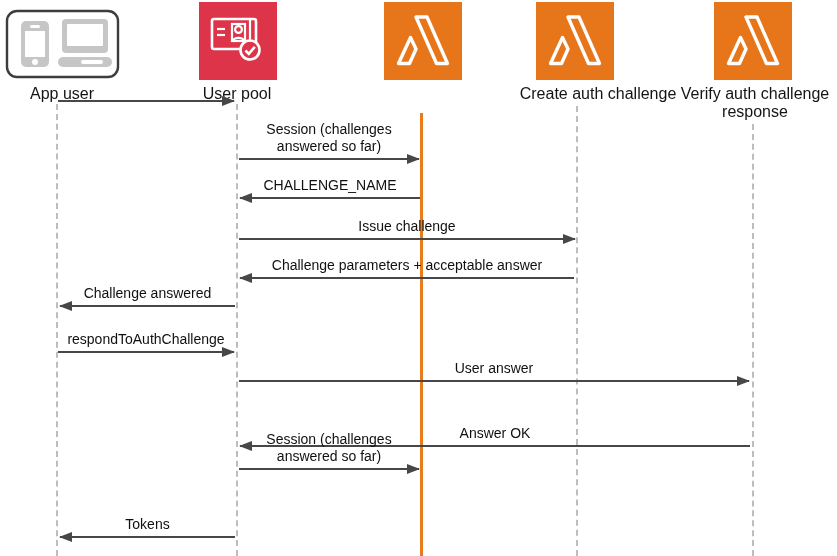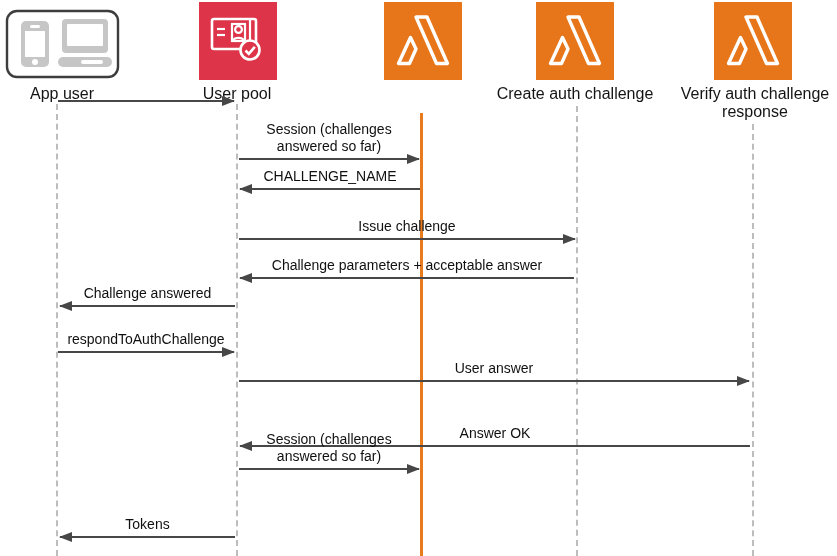--- a/index.html
+++ b/index.html
@@ -81,21 +81,21 @@
 
   <div class="actor-icon sq orange" style="left:714px;top:2px;">
     <svg width="78" height="78" viewBox="0 0 78 78">
       <path d="M32 15 h11 L63.5 61.5 h-11 Z" fill="none" stroke="#ffffff" stroke-width="3.4" stroke-linejoin="round"></path>
       <path d="M26.5 35.5 L32 47 L25.5 61.5 H14.5 Z" fill="none" stroke="#ffffff" stroke-width="3.4" stroke-linejoin="round"></path>
     </svg>
   </div>
 
   <div class="alabel" style="left:12px;width:100px;">App user</div>
   <div class="alabel" style="left:187px;width:100px;">User pool</div>
-  <div class="alabel" style="left:495px;width:160px;">Create auth challenge</div>
+  <div class="alabel" style="left:518px;width:160px;">Create auth challenge</div>
   <div class="alabel" style="left:675px;width:160px;">Verify auth challenge
 response</div>
 
   <div class="lifeline" style="left:56px;top:104px;height:452px;"></div>
   <div class="lifeline" style="left:236px;top:104px;height:452px;"></div>
   <div class="lifeline orange" style="left:420px;top:113px;height:443px;"></div>
   <div class="lifeline" style="left:576px;top:106px;height:450px;"></div>
   <div class="lifeline" style="left:752px;top:124px;height:432px;"></div>
 
   <div class="msg" style="left:58px;top:100px;width:176px;">
@@ -105,21 +105,21 @@
   </div>
 
   <div class="msg" style="left:239px;top:121px;width:180px;">
     <div class="mlbl">Session (challenges
 answered so far)</div>
     <div class="mline">
         <span class="head right"></span>
       </div>
   </div>
 
-  <div class="msg" style="left:240px;top:168px;width:180px;">
+  <div class="msg" style="left:240px;top:177px;width:180px;">
     <div class="mlbl">CHALLENGE_NAME</div>
     <div class="mline">
         <span class="head left"></span>
       </div>
   </div>
 
   <div class="msg" style="left:239px;top:218px;width:336px;">
     <div class="mlbl">Issue challenge</div>
     <div class="mline">
         <span class="head right"></span>

